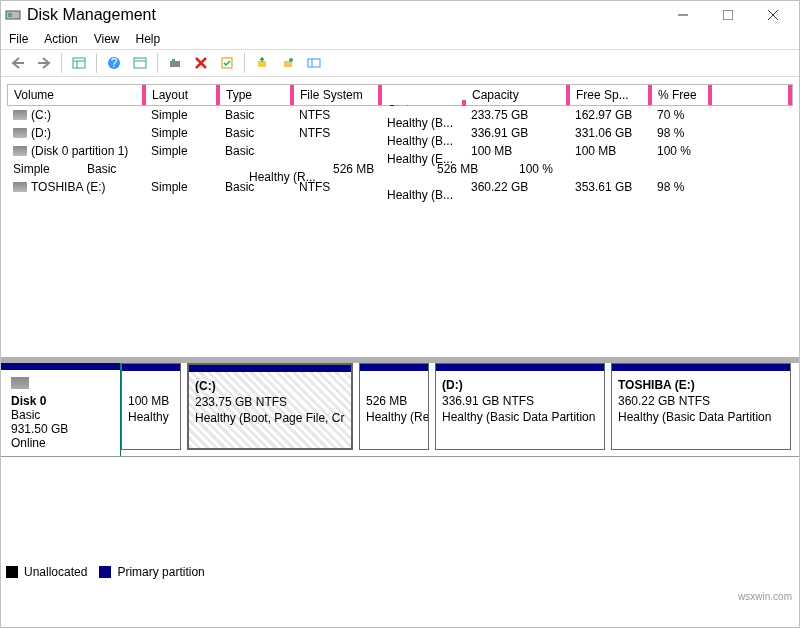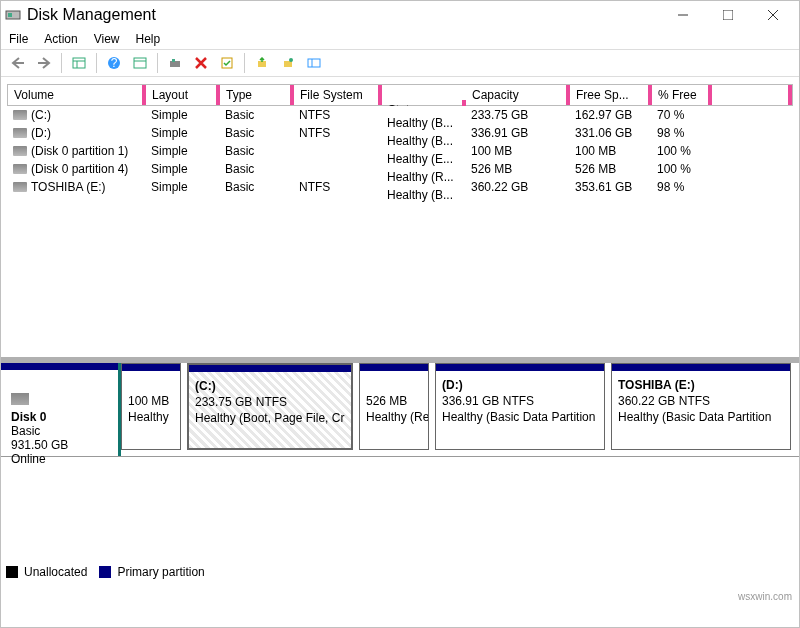--- a/index.html
+++ b/index.html
@@ -31,21 +31,21 @@
 .col-type { width: 74px; }
 .col-fs { width: 88px; }
 .col-status { width: 84px; margin-top: 15px; }
 .col-capacity { width: 104px; }
 .col-free { width: 82px; }
 .col-pfree { width: 60px; }
 .col-end { flex: 1; }
 
 .graphic-pane { border-top: 6px solid #b0b0b0; padding: 0; }
 .disk-row { display: flex; height: 94px; border-bottom: 1px solid #999; }
-.disk-label { width: 120px; border-right: 3px solid #0f766e; padding: 20px 6px 4px 10px; position: relative; }
+.disk-label { width: 120px; border-right: 1px solid #0f766e; padding: 4px 6px 4px 10px; position: relative; }
 .disk-label .bluebar { position: absolute; top: 0; left: 0; right: 0; height: 7px; background: #000080; }
 .disk-label .icon { width: 18px; height: 12px; background: linear-gradient(#888,#aaa); margin: 10px 0 2px 0; display: inline-block; }
 .disk-label strong { font-weight: bold; }
 .partitions { flex: 1; display: flex; gap: 6px; padding: 0 6px 6px 0; }
 .partition { border: 1px solid #666; padding: 4px 6px; position: relative; overflow: hidden; white-space: nowrap; }
 .partition .bluebar { position: absolute; top: 0; left: 0; right: 0; height: 7px; background: #000080; }
 .partition .pbody { margin-top: 9px; font-size: 12px; line-height: 16px; }
 .partition.selected { background: repeating-linear-gradient(45deg, #e8e8e8, #e8e8e8 3px, #fff 3px, #fff 6px); border: 2px solid #666; }
 .partition strong { font-weight: bold; }
 
@@ -203,21 +203,20 @@
         <div class="col-volume"><span class="vol-icon"></span>(Disk 0 partition 1)</div>
         <div class="col-layout">Simple</div>
         <div class="col-type">Basic</div>
         <div class="col-fs"></div>
         <div class="col-status">Healthy (E...</div>
         <div class="col-capacity">100 MB</div>
         <div class="col-free">100 MB</div>
         <div class="col-pfree">100 %</div>
       </div>
       <div class="list-row">
-        <div class="col-volume"><span class="vol-icon"></span>(Disk 0 partition 4)</div>
         <div class="col-layout">Simple</div>
         <div class="col-type">Basic</div>
         <div class="col-fs"></div>
         <div class="col-status">Healthy (R...</div>
         <div class="col-capacity">526 MB</div>
         <div class="col-free">526 MB</div>
         <div class="col-pfree">100 %</div>
       </div>
       <div class="list-row">
         <div class="col-volume"><span class="vol-icon"></span>TOSHIBA (E:)</div>

